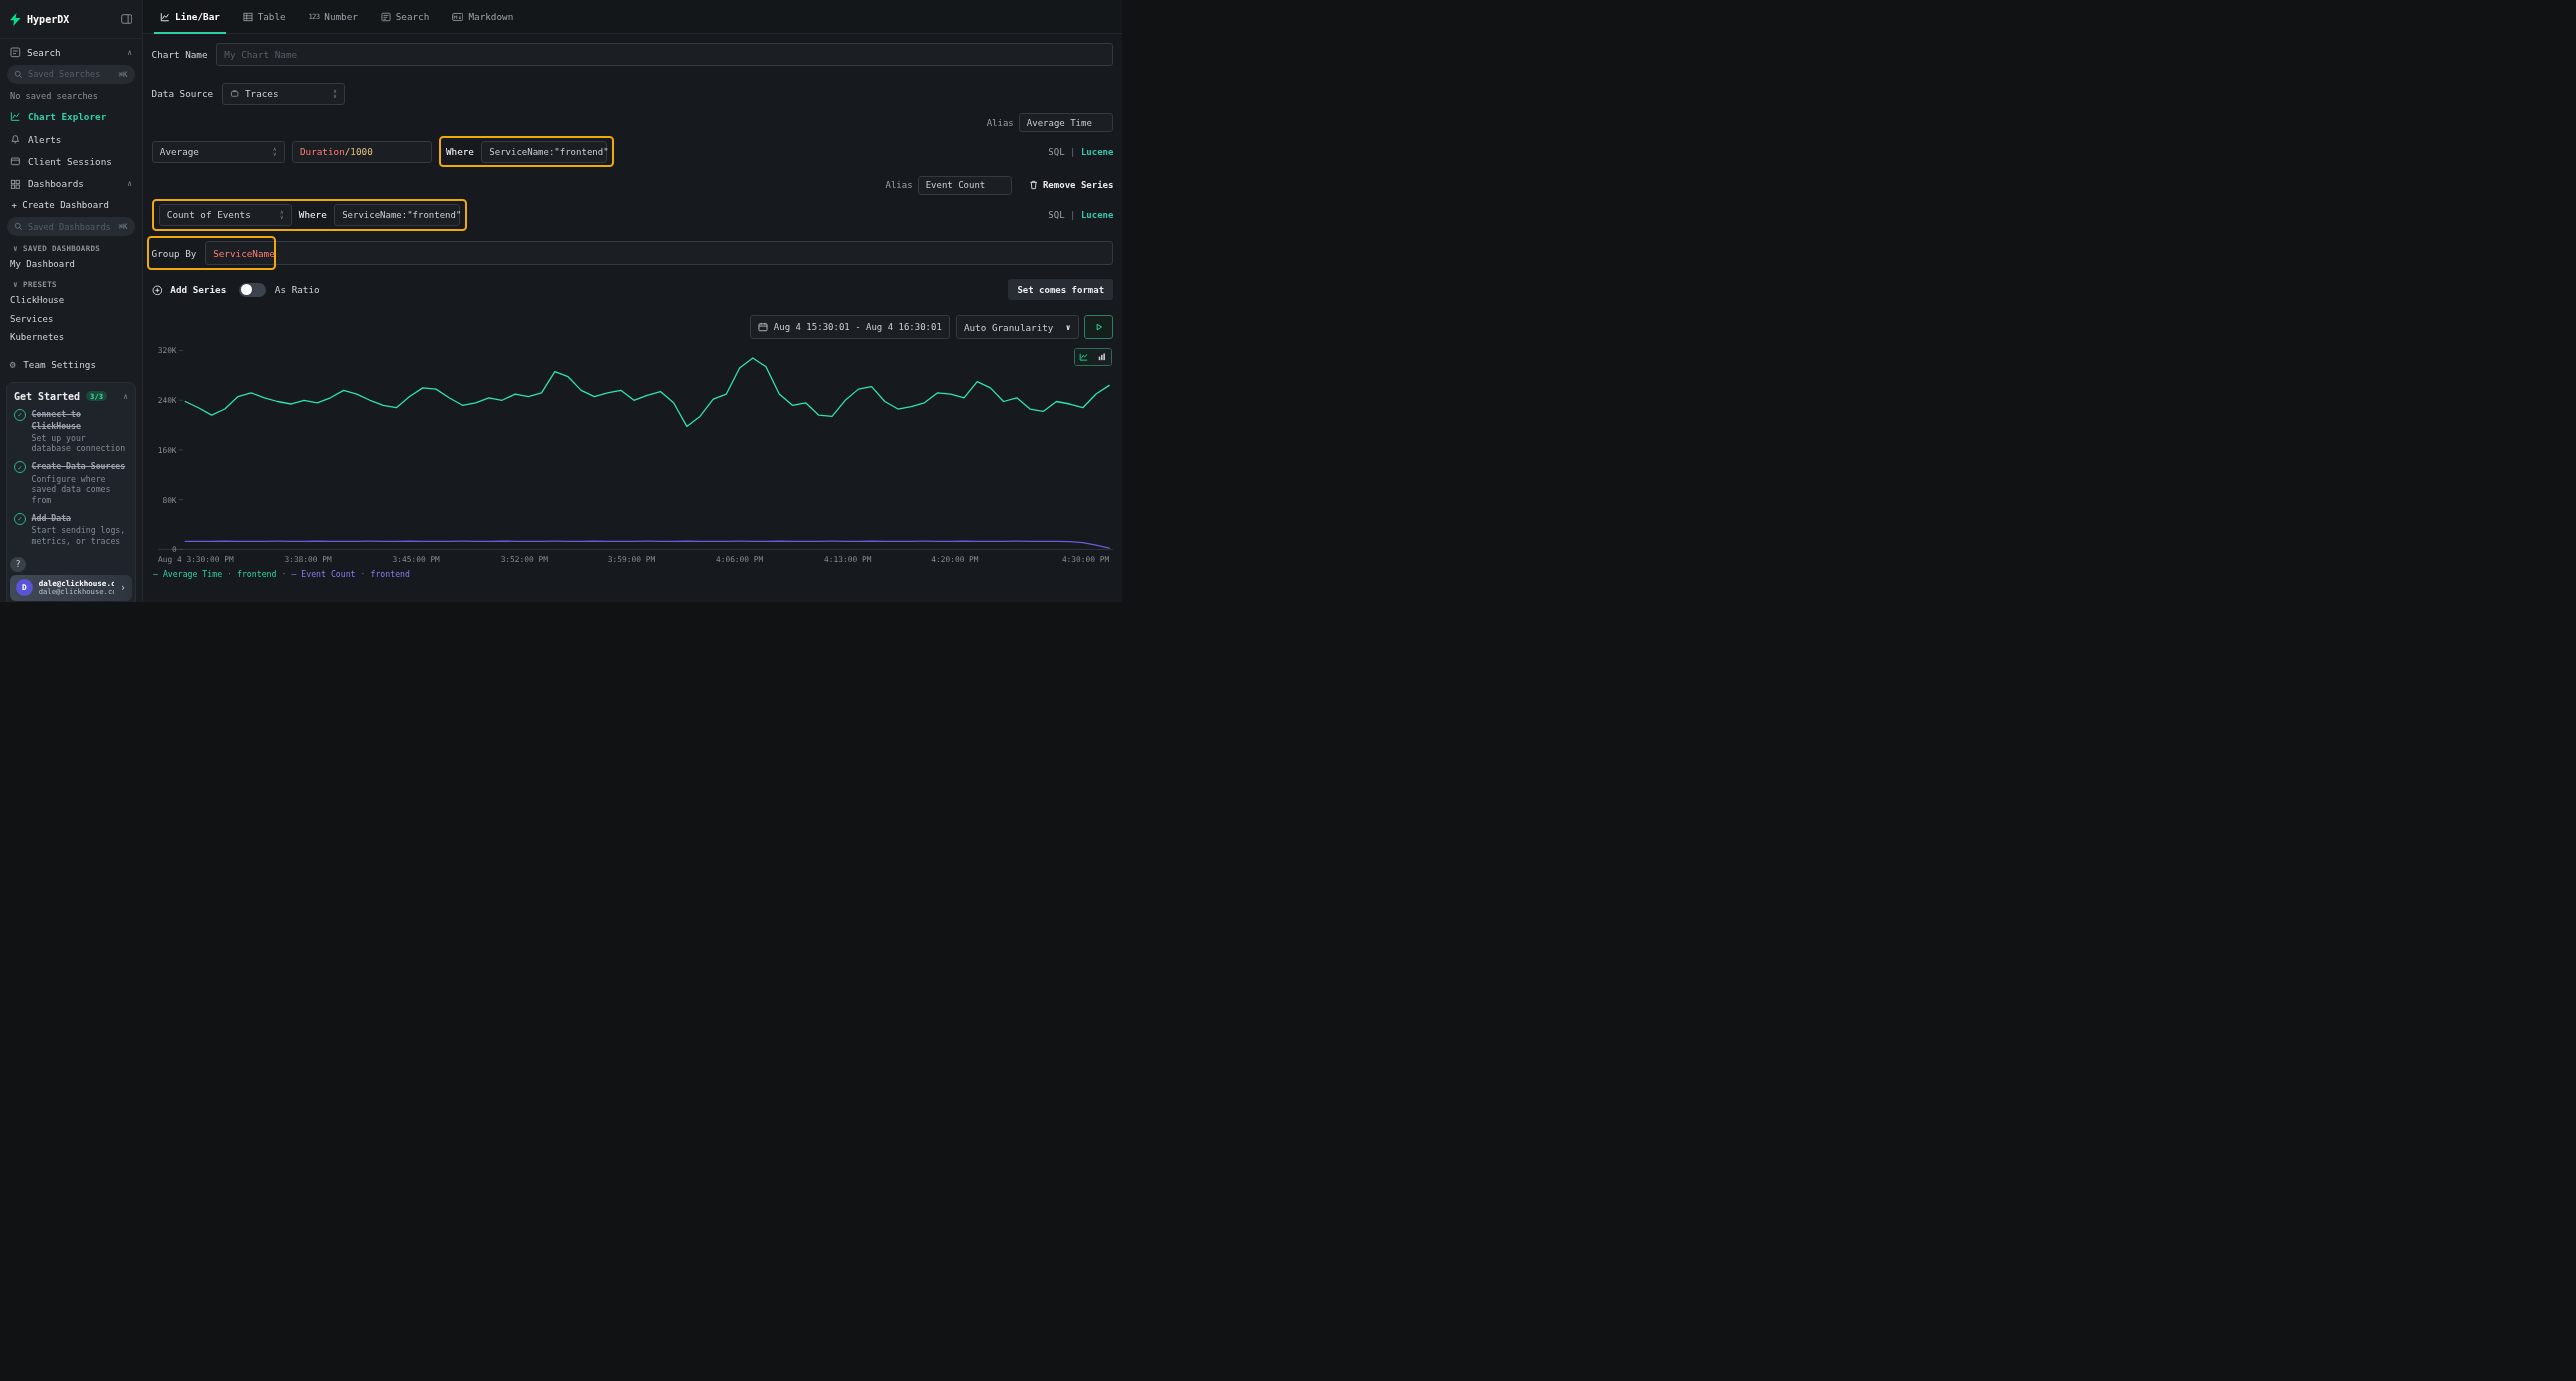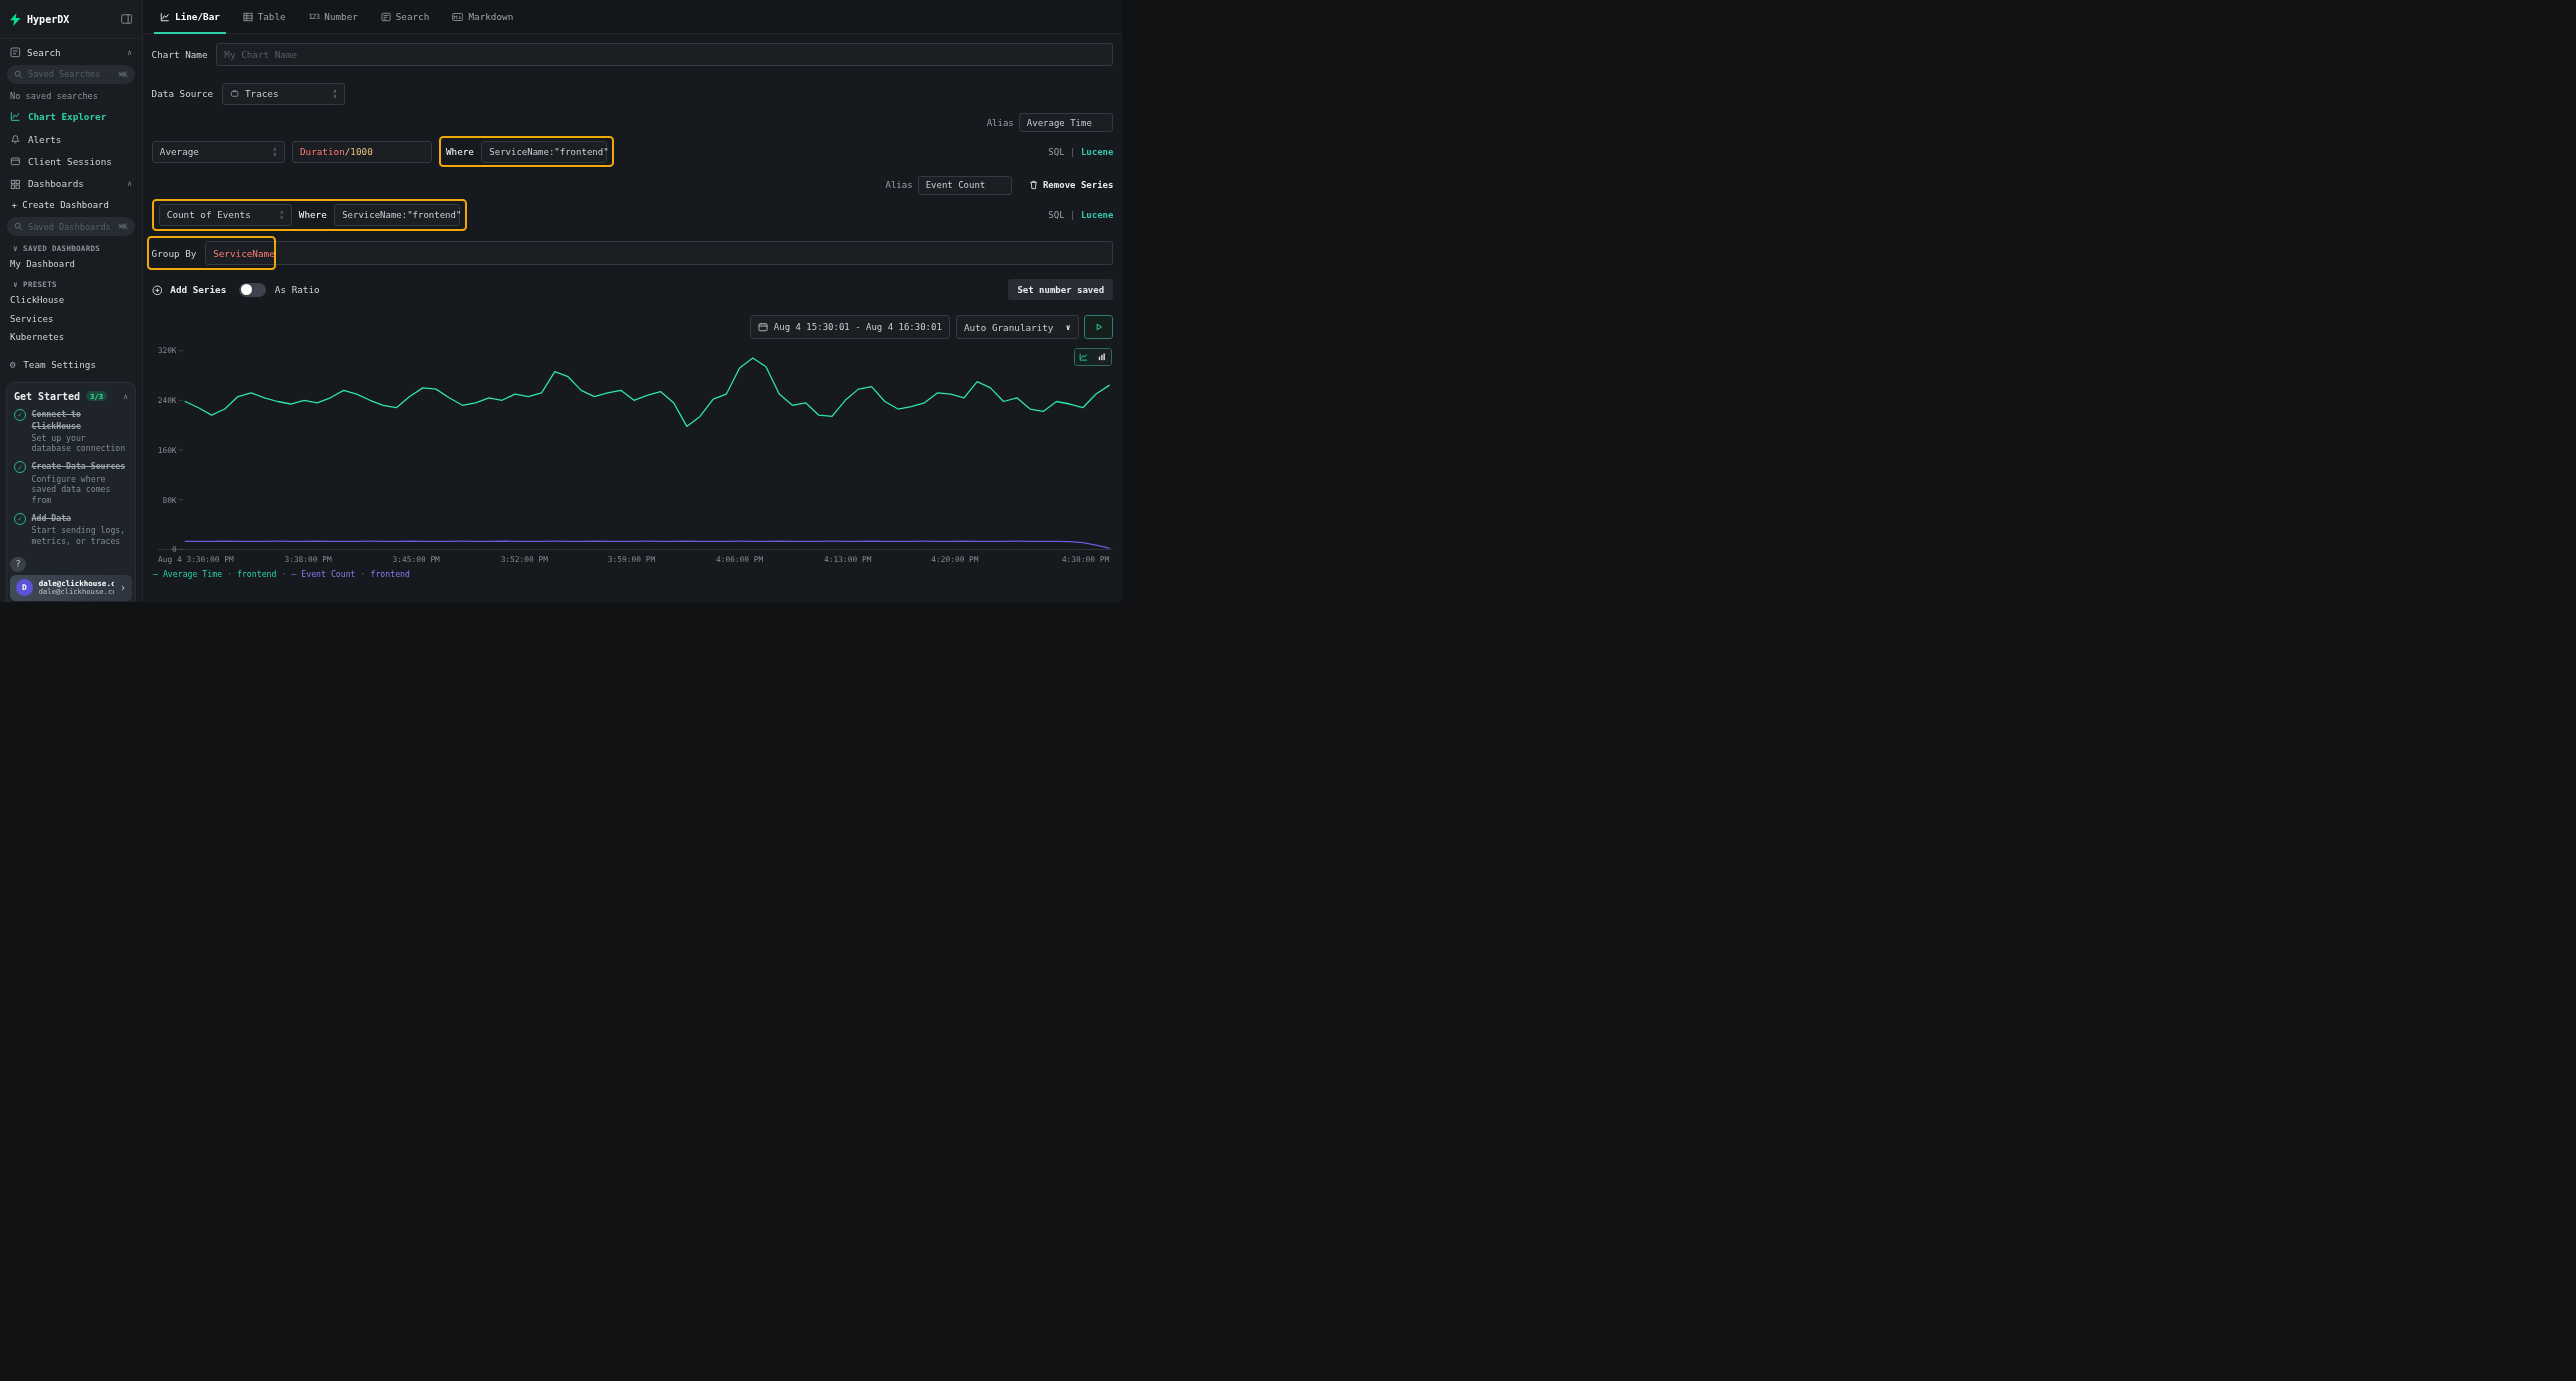--- a/index.html
+++ b/index.html
@@ -398,21 +398,21 @@
             <circle cx="8" cy="8" r="6.5" fill="none" stroke="#e8eaed" stroke-width="1.3"></circle>
             <line x1="8" y1="5" x2="8" y2="11" stroke="#e8eaed" stroke-width="1.3"></line>
             <line x1="5" y1="8" x2="11" y2="8" stroke="#e8eaed" stroke-width="1.3"></line>
           </svg>
         <span>Add Series</span>
       </span>
       <span class="toggle">
           <span class="knob"></span>
         </span>
       <span class="ratio">As Ratio</span>
-      <span class="fmt-btn">Set number saved</span>
+      <span class="fmt-btn">Set comes format</span>
     </div>
 
     <div class="row r-ctrl">
       <div class="ibox date-btn">
         <svg width="10" height="10" viewBox="0 0 16 16">
             <rect x="1.5" y="3" width="13" height="11" rx="1.5" fill="none" stroke="#cfd3d8" stroke-width="1.3"></rect>
             <line x1="1.5" y1="6.5" x2="14.5" y2="6.5" stroke="#cfd3d8" stroke-width="1.3"></line>
             <line x1="5" y1="1.5" x2="5" y2="4" stroke="#cfd3d8" stroke-width="1.3"></line>
             <line x1="11" y1="1.5" x2="11" y2="4" stroke="#cfd3d8" stroke-width="1.3"></line>
           </svg>

